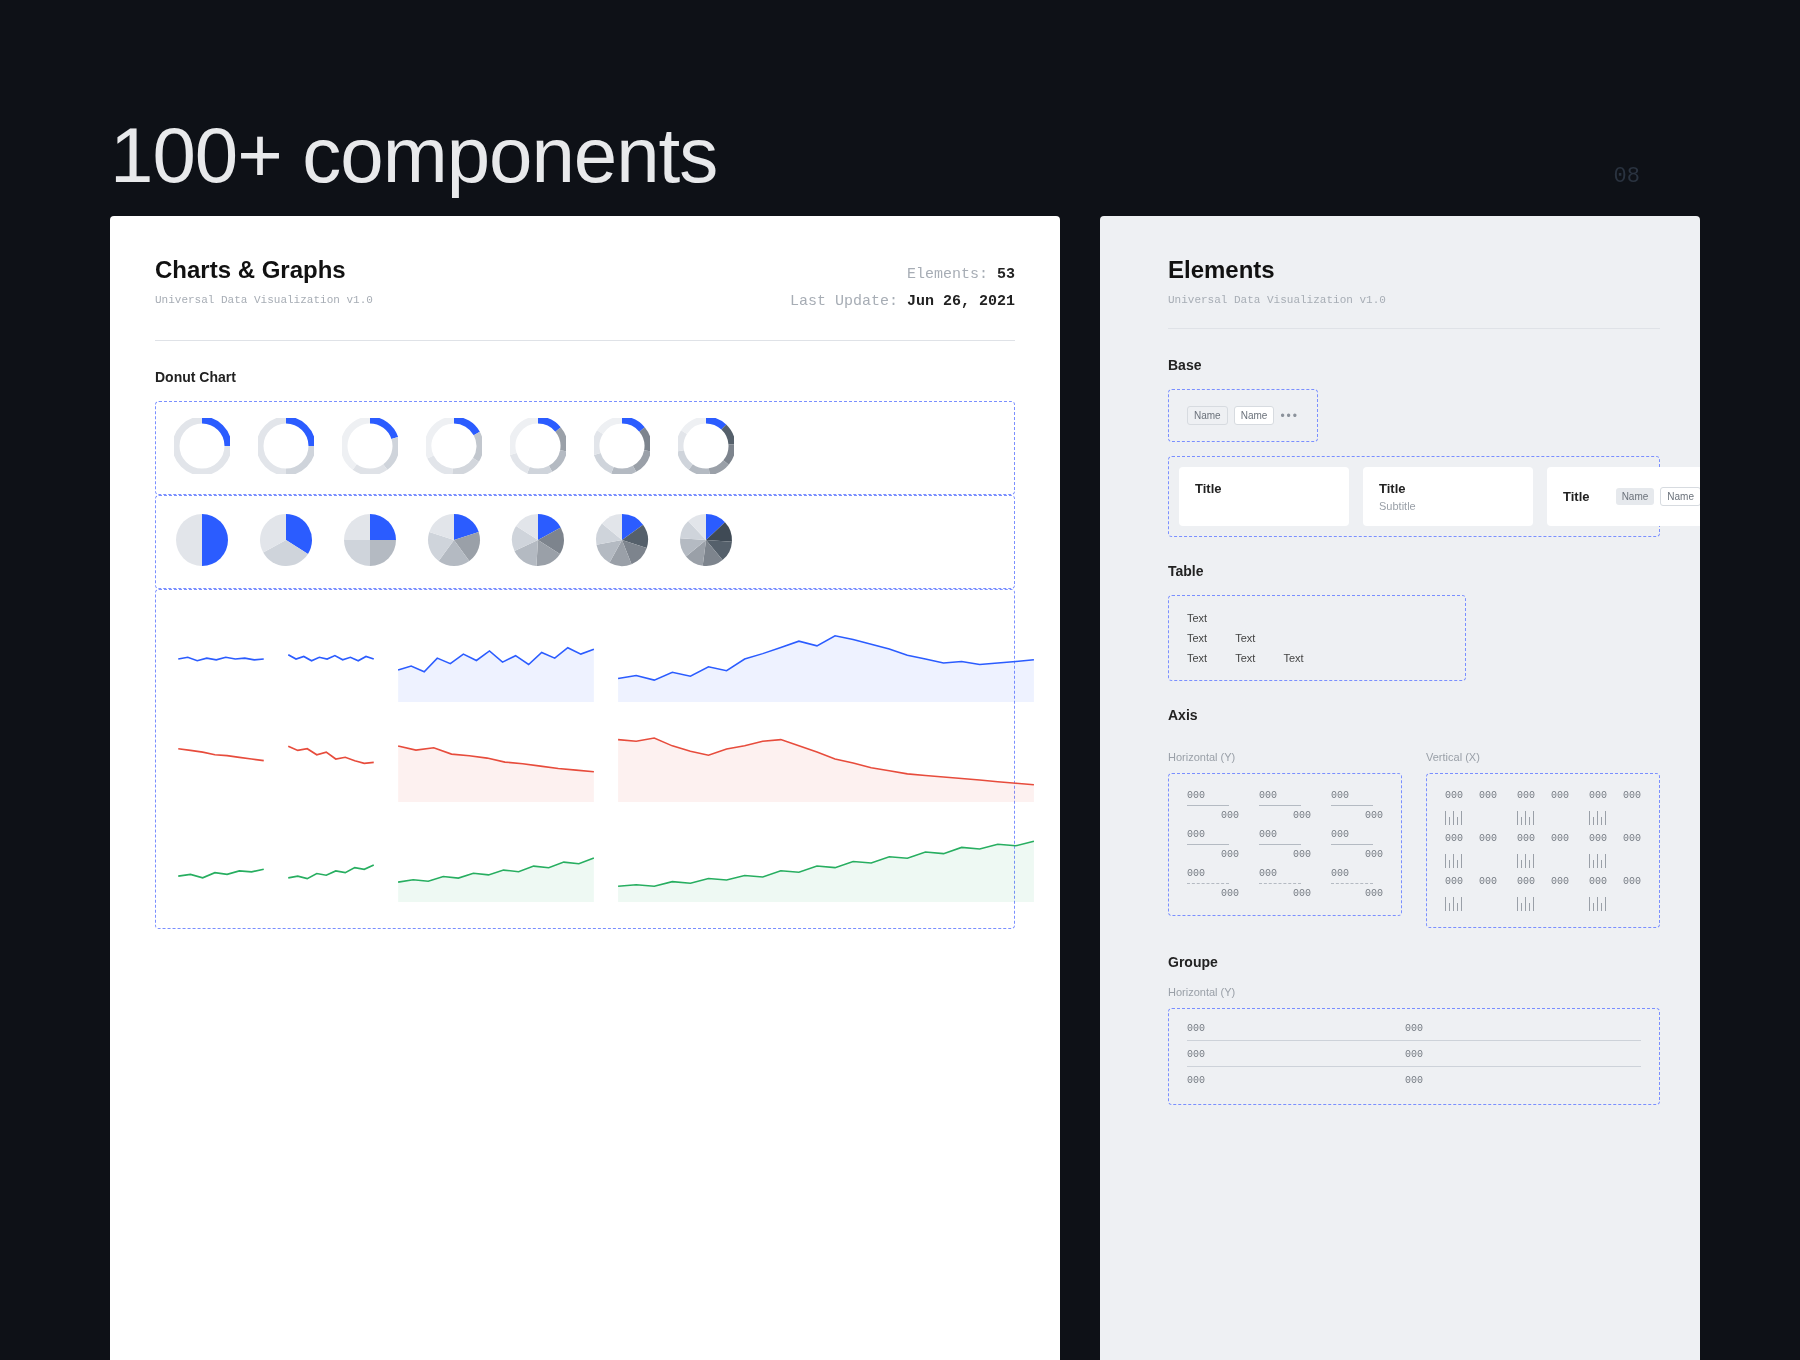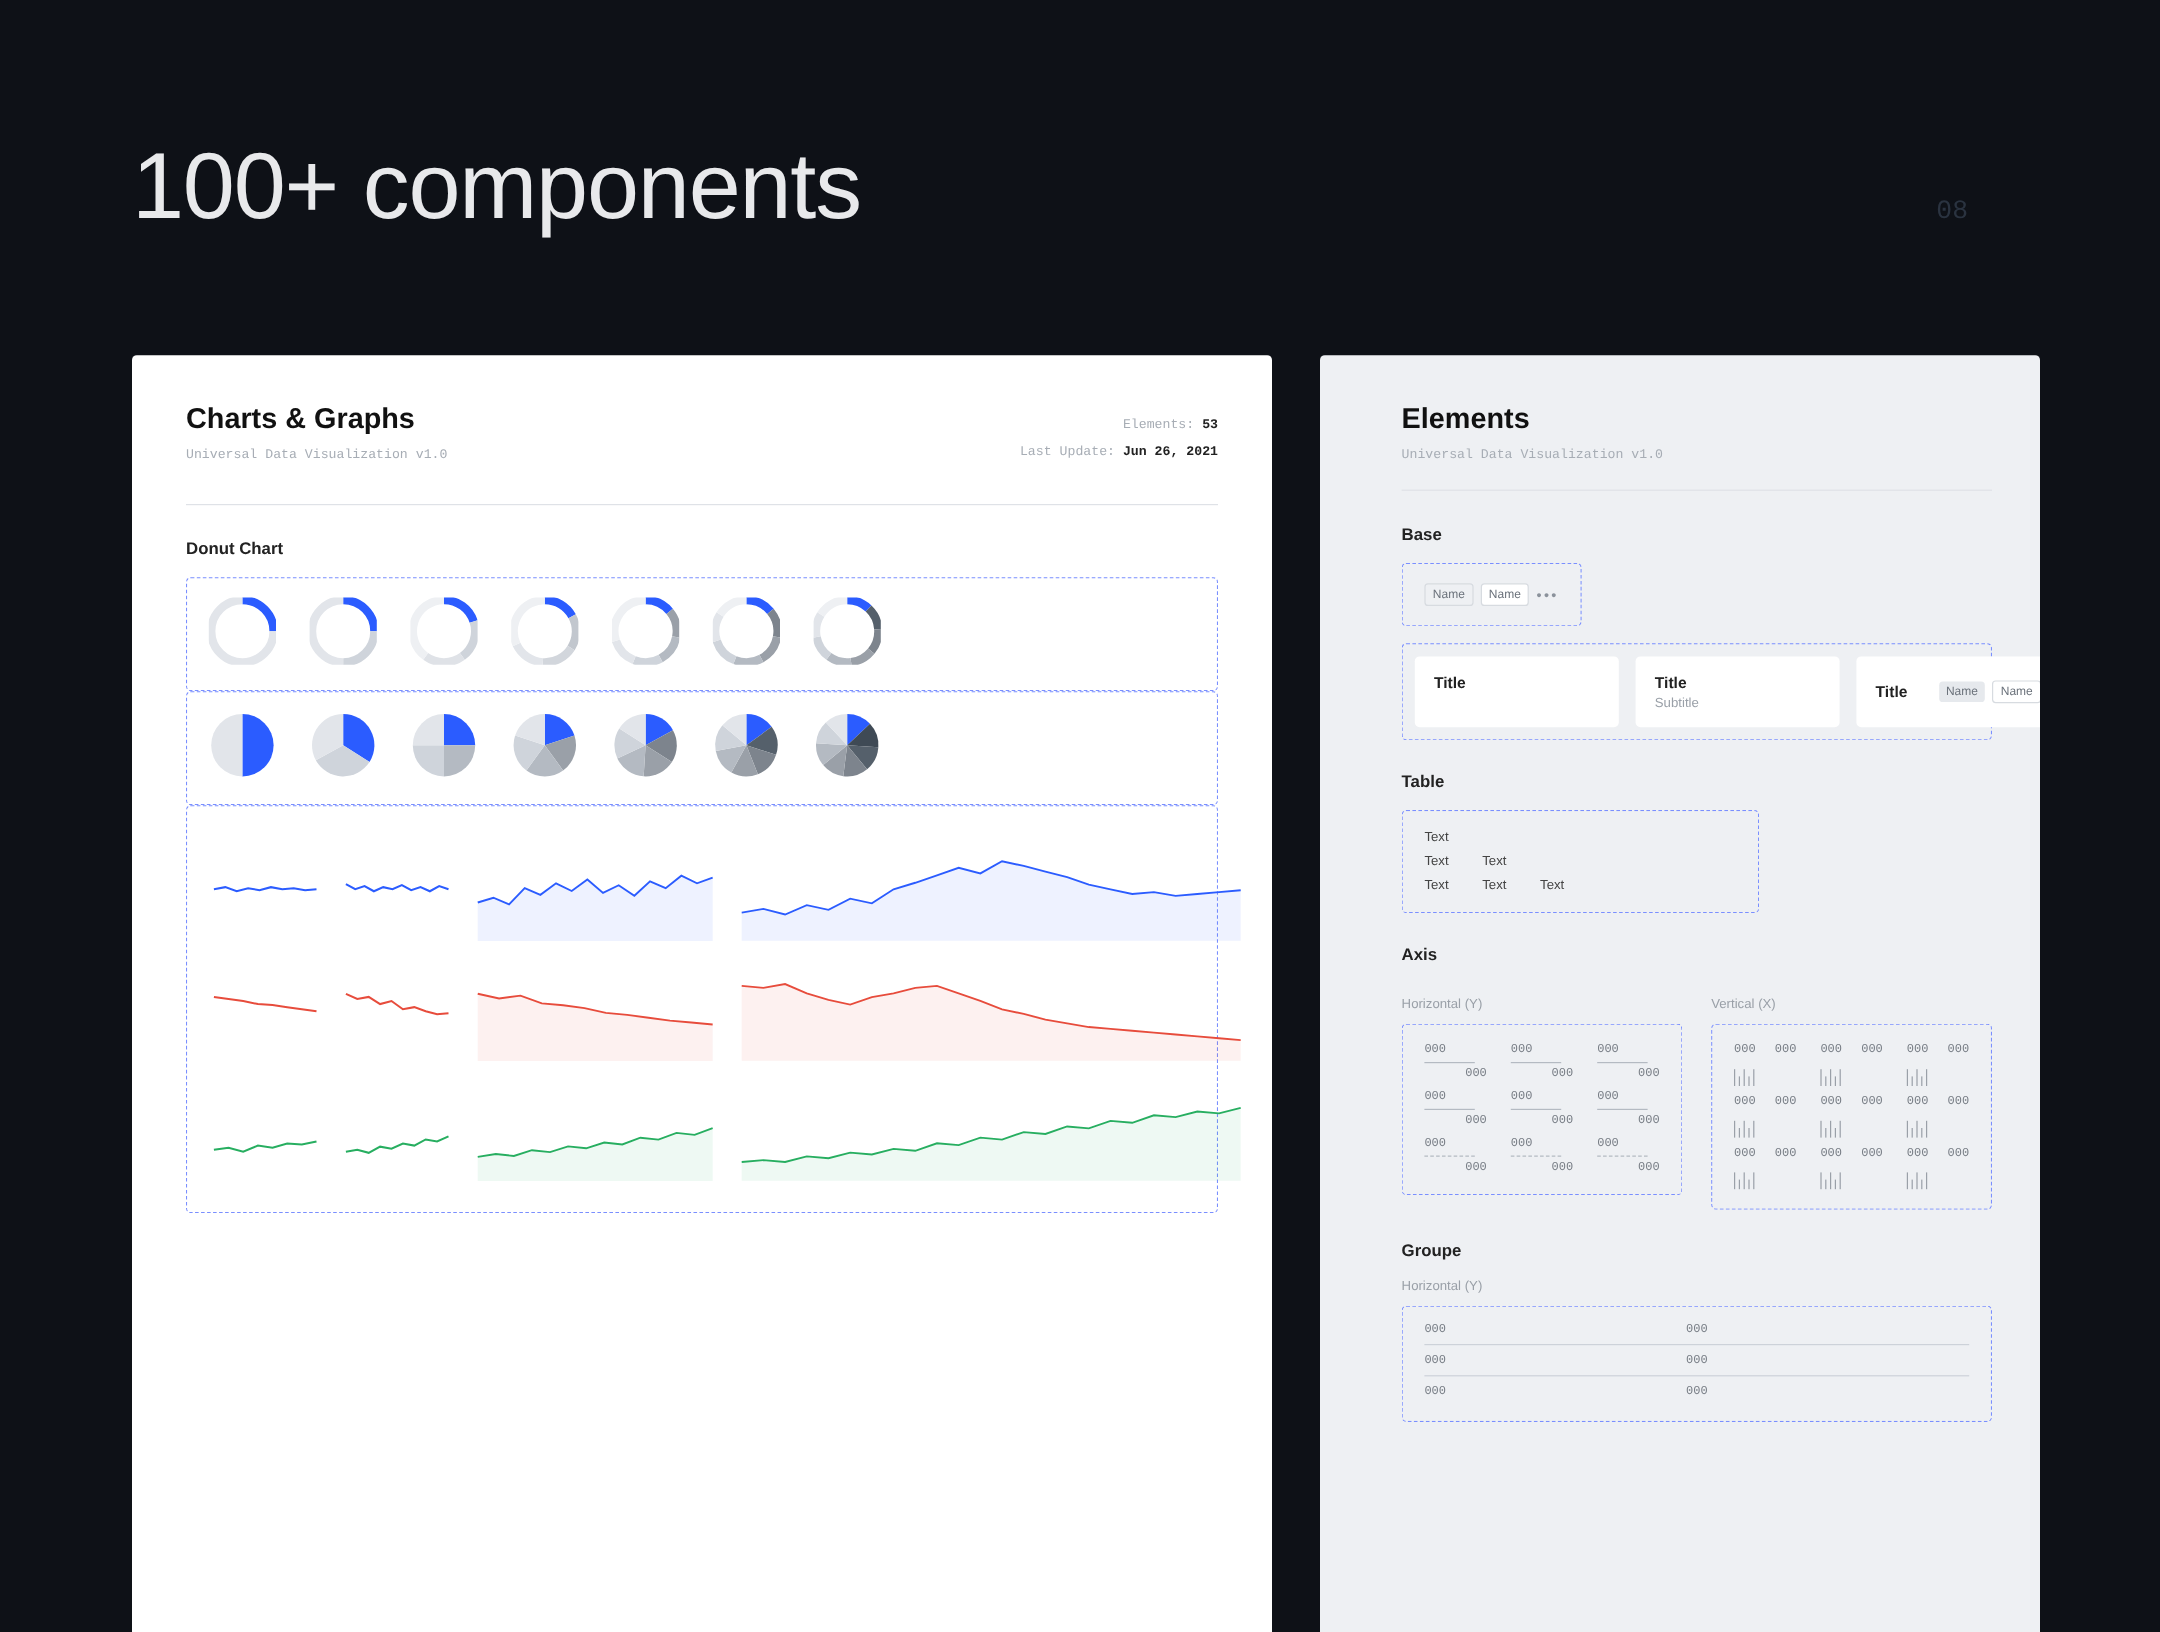--- a/index.html
+++ b/index.html
@@ -12,21 +12,20 @@
     color: #111;
   }
   .page {
     padding: 110px 100px 0 110px;
     position: relative;
   }
   .hero {
     display: flex;
     justify-content: space-between;
     align-items: baseline;
-    margin-bottom: 80px;
   }
   .hero h1 {
     color: #e8e9eb;
     font-size: 78px;
     font-weight: 400;
     letter-spacing: -1px;
   }
   .page-num {
     font-family: "Courier New", monospace;
     color: #2a3340;
@@ -63,21 +62,21 @@
     font-size: 11px;
     color: #a7adb5;
   }
   .meta-row {
     display: flex;
     justify-content: space-between;
     align-items: baseline;
   }
   .meta {
     font-family: "Courier New", monospace;
-    font-size: 11px;
+    font-size: 15px;
     color: #a7adb5;
   }
   .meta strong { color: #222; font-weight: 600; }
   hr {
     border: none;
     border-top: 1px solid #dfe2e7;
     margin: 22px 0 28px;
   }
   .section-title {
     font-size: 14px;

